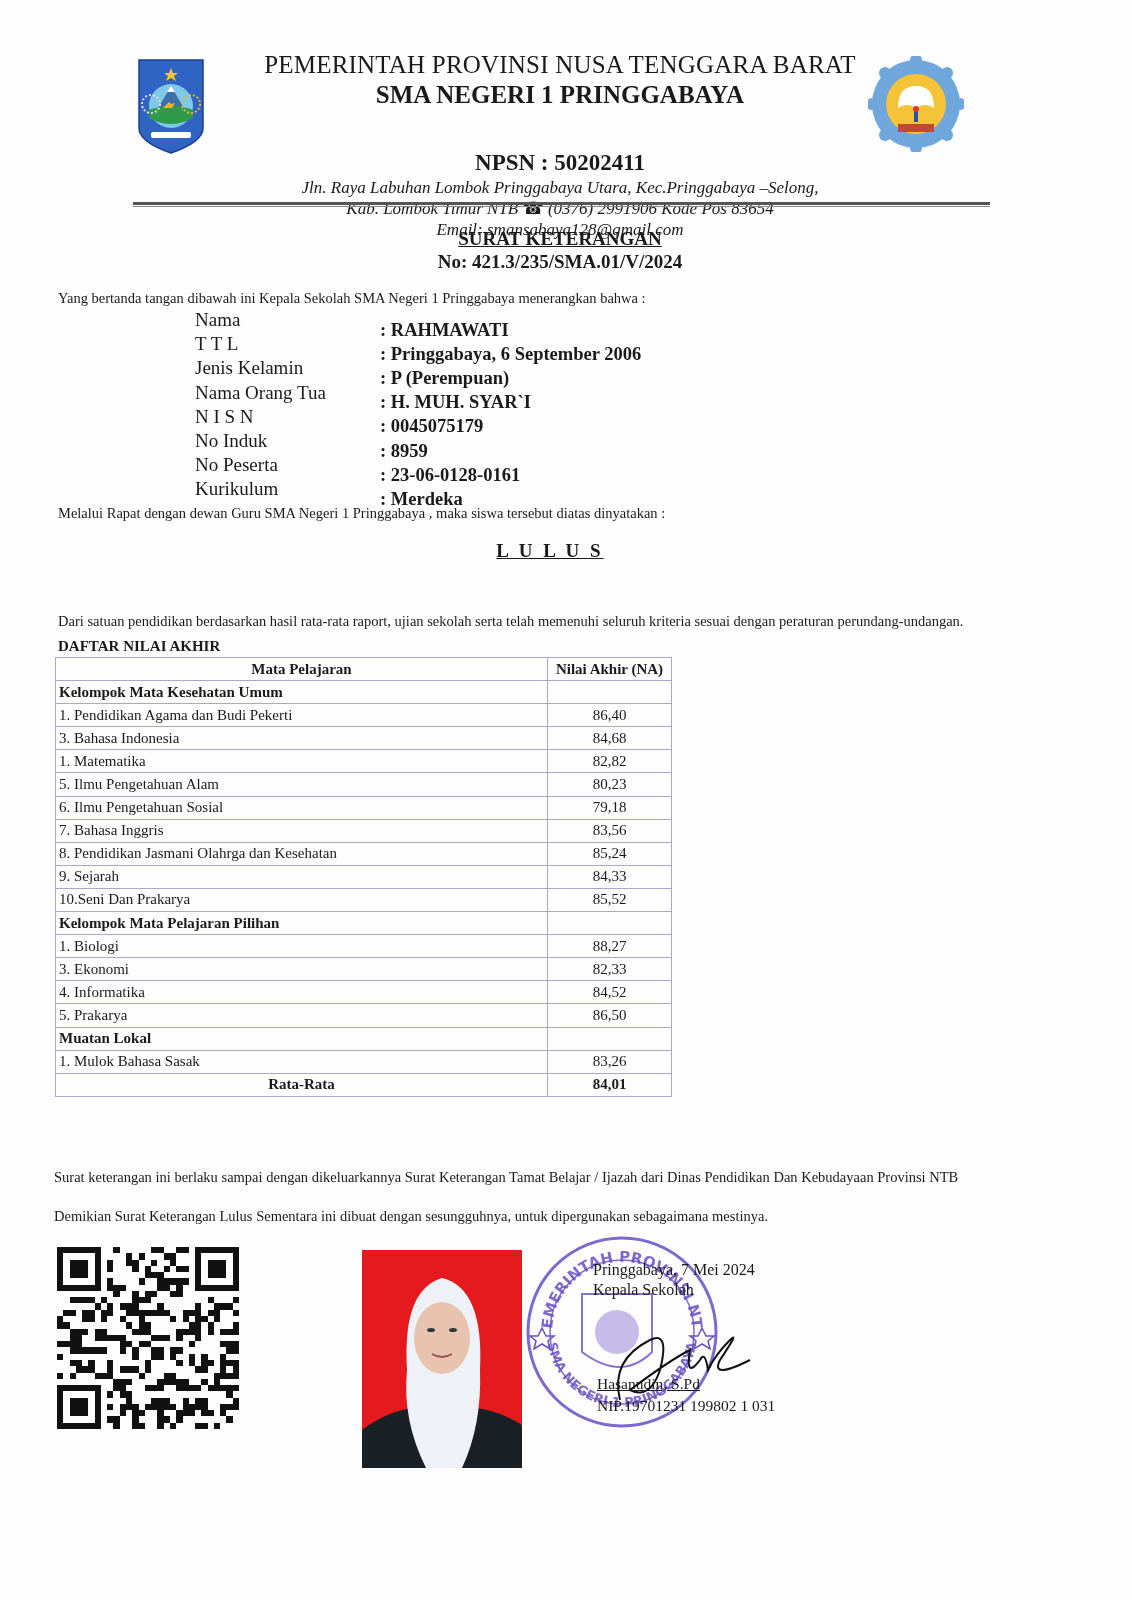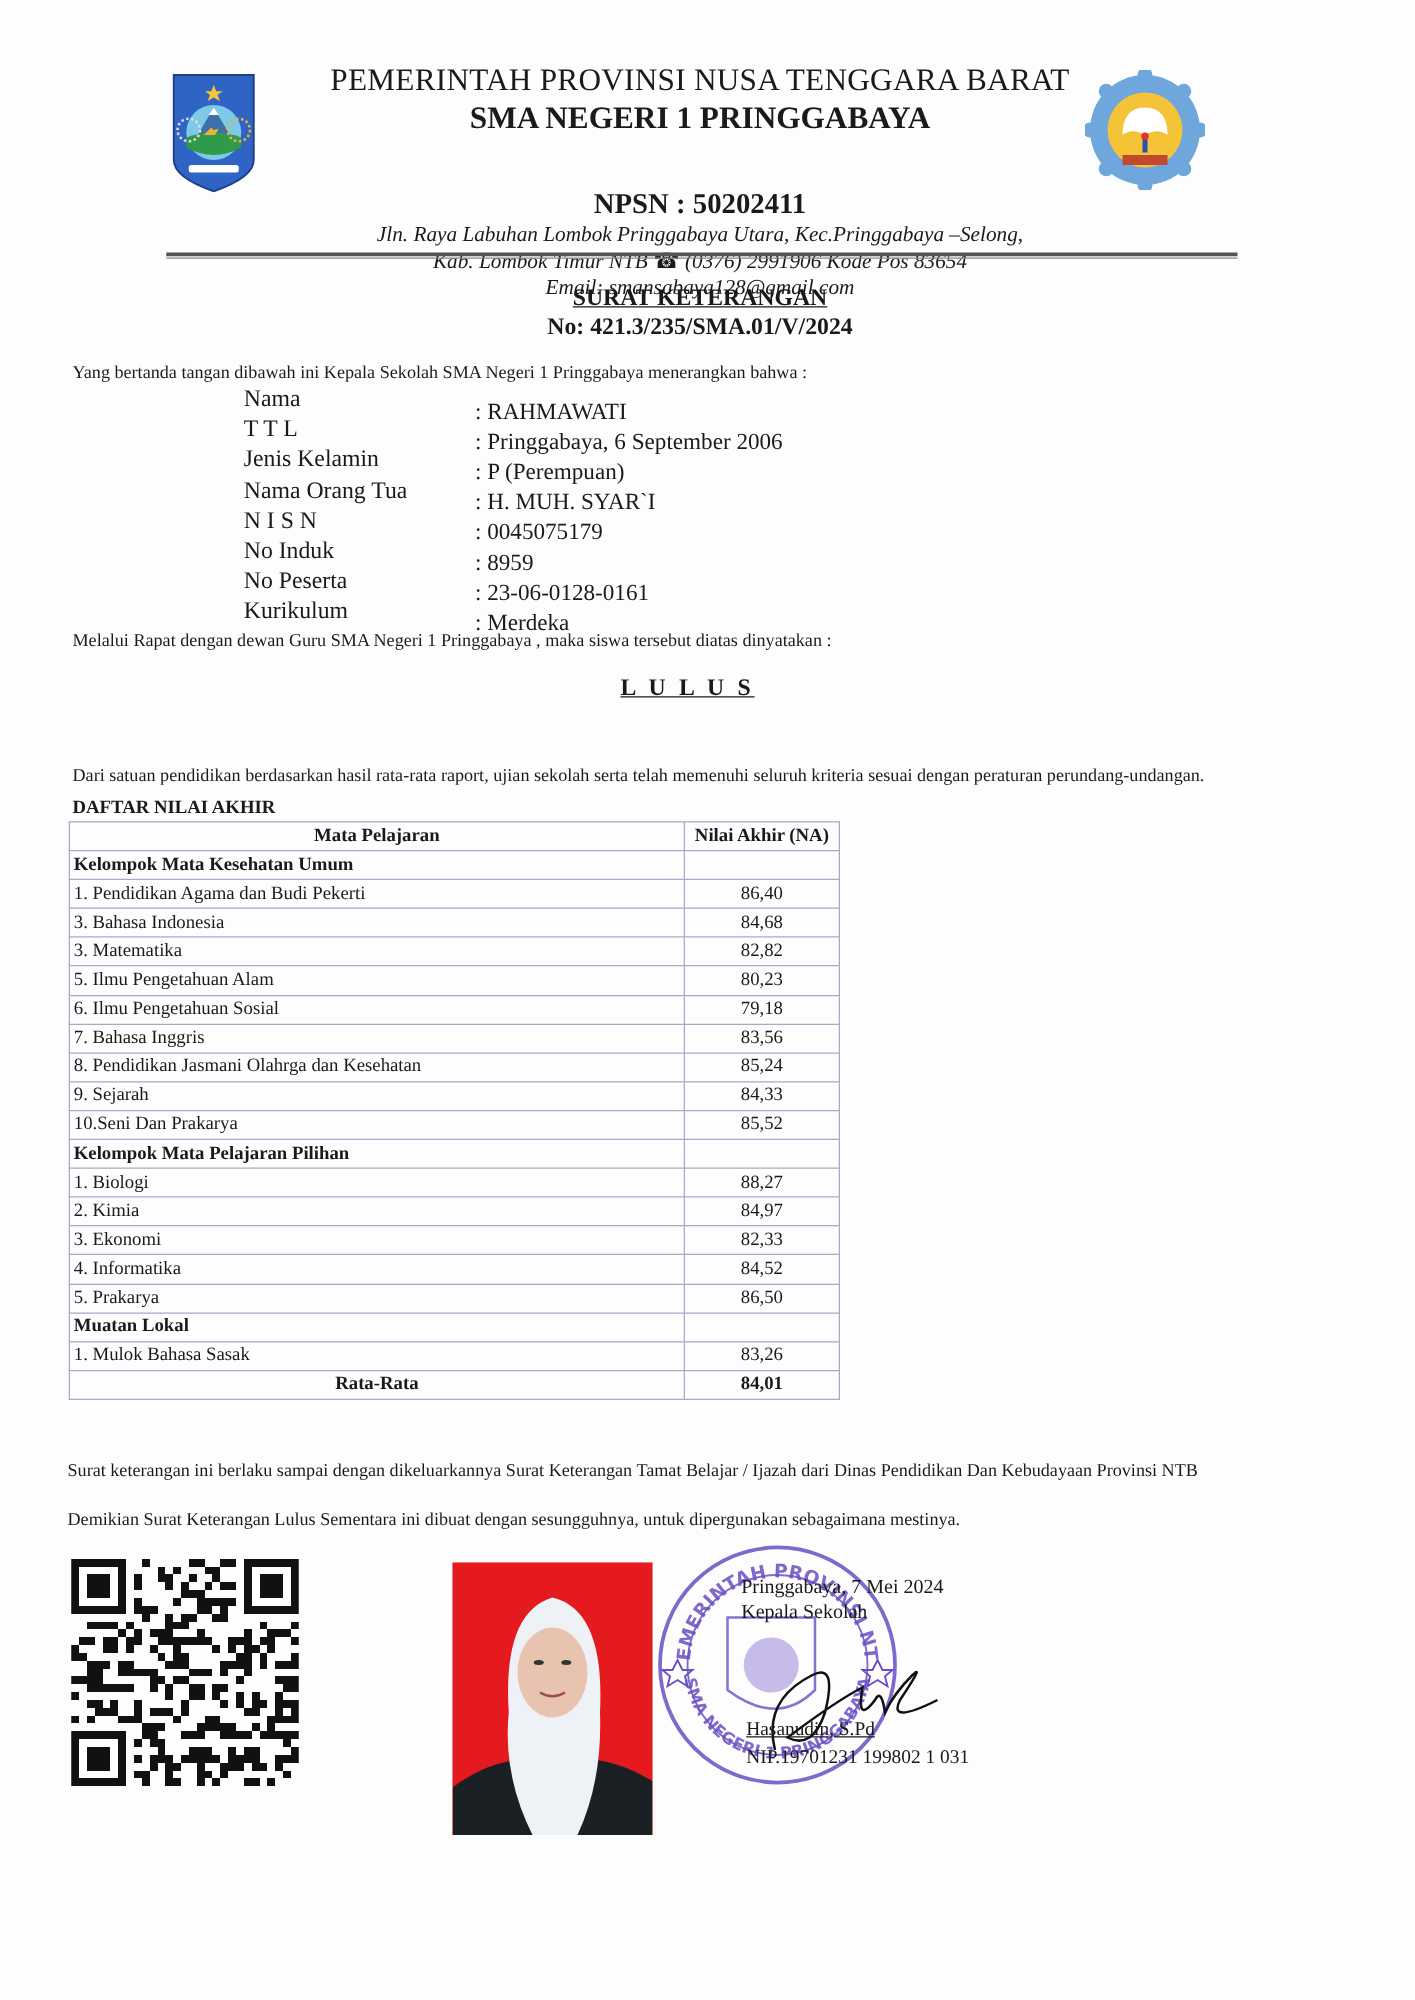--- a/index.html
+++ b/index.html
@@ -19,21 +19,21 @@
   .rule1 { left: 133px; top: 202px; width: 857px; height: 3px; background: #555; }
   .rule2 { left: 133px; top: 206px; width: 857px; height: 1px; background: #888; }
   
   .title { left: 300px; top: 228px; width: 520px; text-align: center; font-weight: bold; }
   .title .t1 { font-size: 19px; text-decoration: underline; line-height: 22px; }
   .title .t2 { font-size: 19px; line-height: 24px; }
   .p { left: 58px; font-size: 14.5px; line-height: 18px; }
   .identity { left: 195px; top: 308px; }
   .id-row { display: flex; height: 24.2px; align-items: center; }
   .id-label { width: 185px; font-size: 19px; }
-  .id-val { font-size: 18.5px; font-weight: normal; white-space: nowrap; margin-top: 20px; }
+  .id-val { font-size: 18.5px; font-weight: bold; white-space: nowrap; margin-top: 20px; }
   .lulus { left: 450px; top: 540px; width: 200px; text-align: center; font-weight: bold; font-size: 19px; letter-spacing: 3px; text-decoration: underline; }
   .daftar { left: 58px; top: 638px; font-size: 15px; font-weight: bold; }
   
   table.nilai {
     position: absolute; left: 55px; top: 657px; border-collapse: collapse;
     font-size: 15px; width: 617px;
   }
   table.nilai td, table.nilai th { border: 1px solid #a8a8c8; padding: 0 3px; height: 22.1px; }
   table.nilai th { font-weight: bold; text-align: center; }
   table.nilai td.val { text-align: center; width: 117px; }
@@ -165,21 +165,21 @@
       </tr>
       <tr>
         <td>1. Pendidikan Agama dan Budi Pekerti</td>
         <td class="val">86,40</td>
       </tr>
       <tr>
         <td>3. Bahasa Indonesia</td>
         <td class="val">84,68</td>
       </tr>
       <tr>
-        <td>3. Matematika</td>
+        <td>1. Matematika</td>
         <td class="val">82,82</td>
       </tr>
       <tr>
         <td>5. Ilmu Pengetahuan Alam</td>
         <td class="val">80,23</td>
       </tr>
       <tr>
         <td>6. Ilmu Pengetahuan Sosial</td>
         <td class="val">79,18</td>
       </tr>
@@ -199,24 +199,20 @@
         <td>10.Seni Dan Prakarya</td>
         <td class="val">85,52</td>
       </tr>
       <tr class="group">
         <td>Kelompok Mata Pelajaran Pilihan</td>
         <td class="val"></td>
       </tr>
       <tr>
         <td>1. Biologi</td>
         <td class="val">88,27</td>
-      </tr>
-      <tr>
-        <td>2. Kimia</td>
-        <td class="val">84,97</td>
       </tr>
       <tr>
         <td>3. Ekonomi</td>
         <td class="val">82,33</td>
       </tr>
       <tr>
         <td>4. Informatika</td>
         <td class="val">84,52</td>
       </tr>
       <tr>

